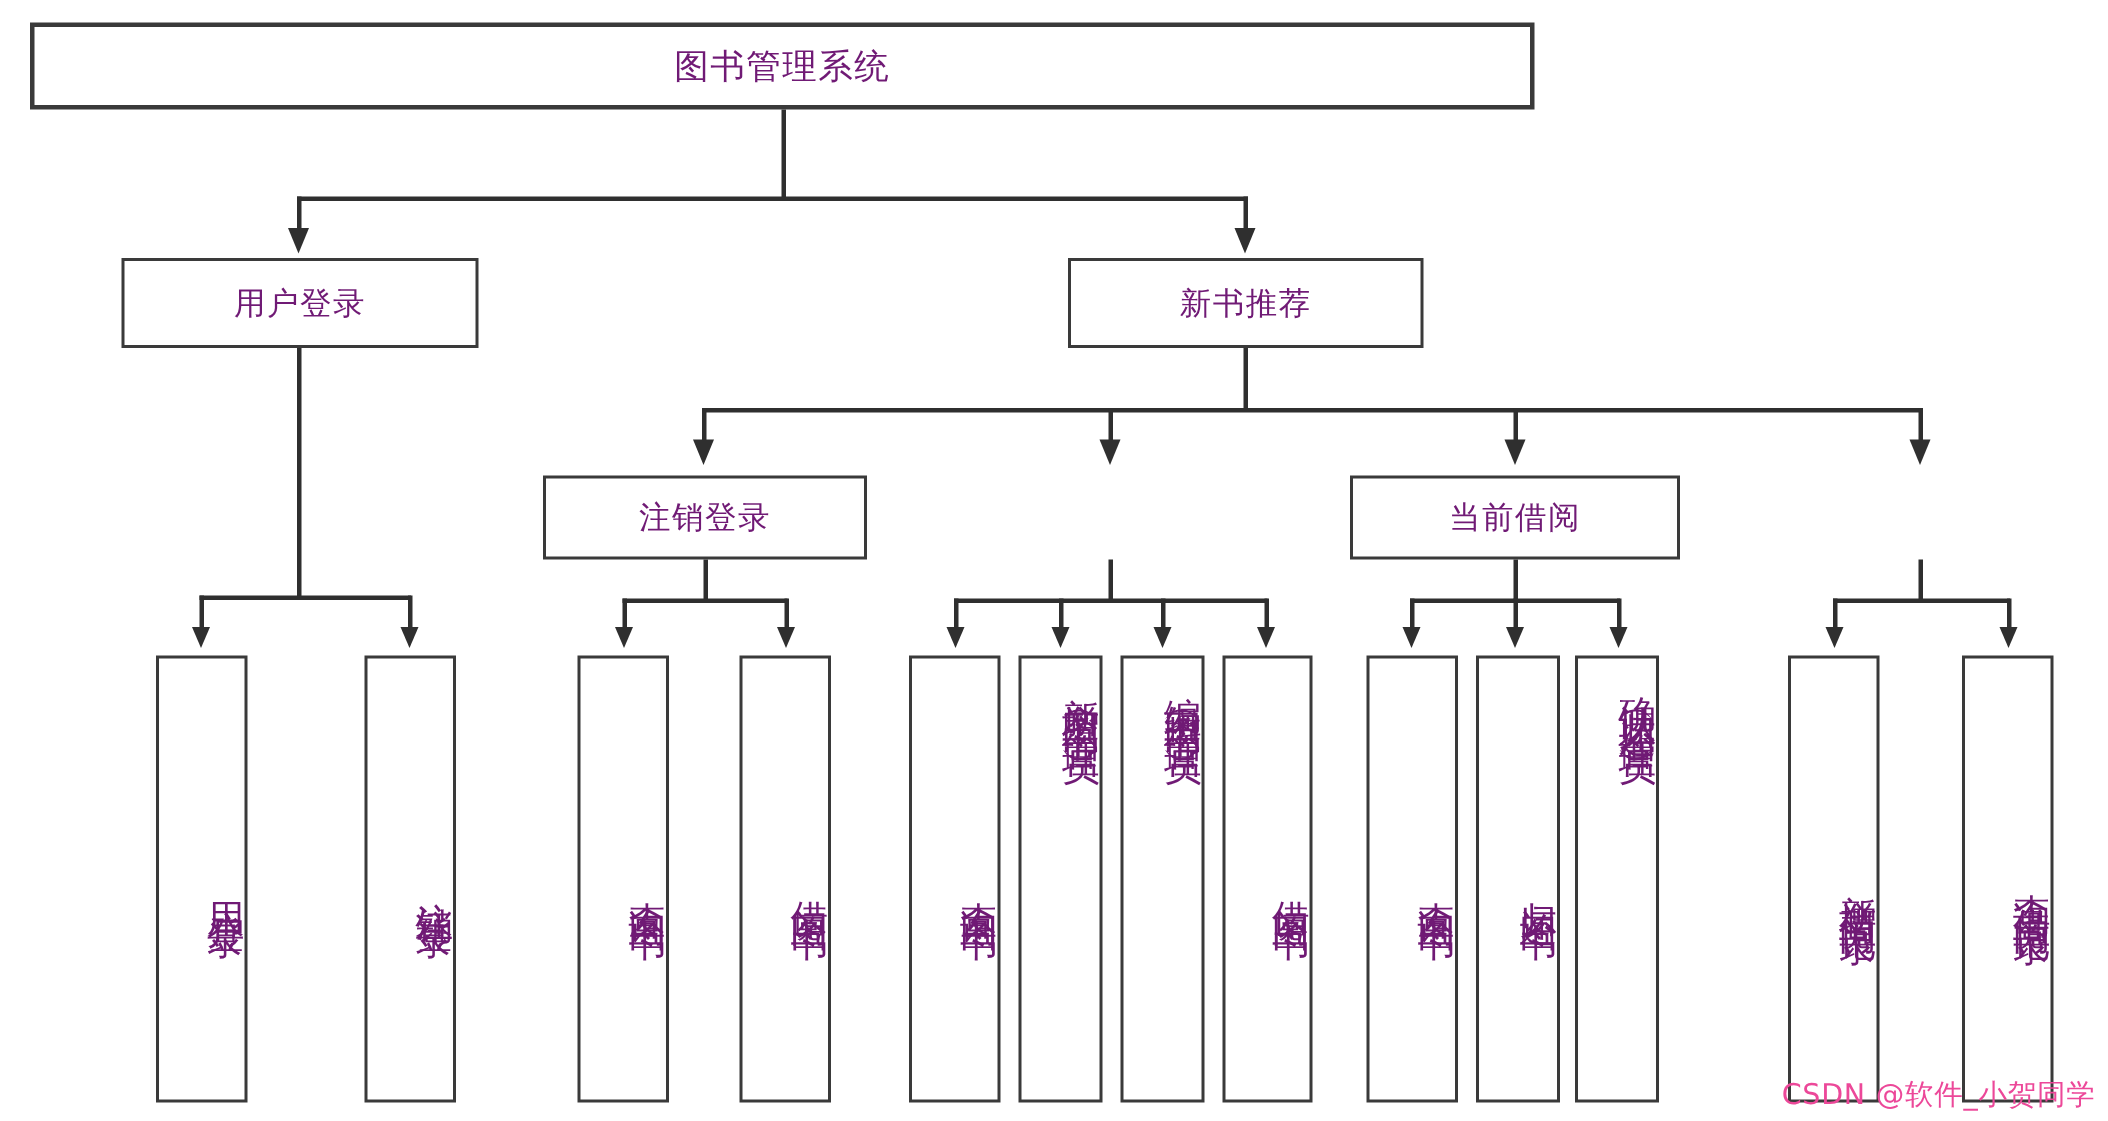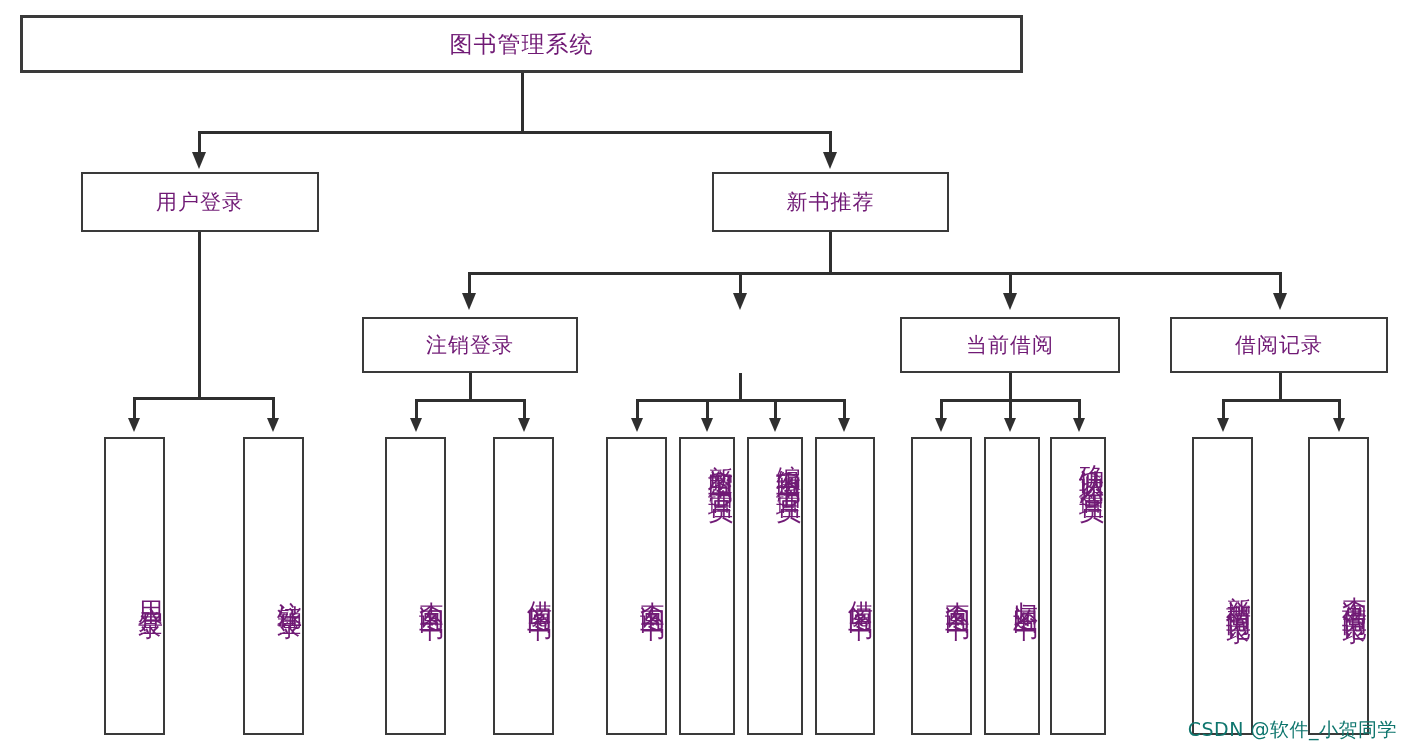--- a/index.html
+++ b/index.html
@@ -71,21 +71,21 @@
     border-left:6px solid transparent;
     border-right:6px solid transparent;
     border-top:14px solid #2f2f2f;
   }
   
   #watermark{
     position:absolute;
     right:8px;
     bottom:4px;
     font-size:19px;
-    color:#0f766e;
+    color:#ec4899;
     letter-spacing:0.5px;
     white-space:nowrap;
     pointer-events:none;
   }
 </style>
 </head>
 <body>
 
 <div id="canvas">
 
@@ -120,21 +120,20 @@
   <div class="ln v" style="left:1009px; top:272px; height:24px;"></div>
   <div class="arrow" style="left:1003px; top:293px;"></div>
   <div class="ln v" style="left:1279px; top:272px; height:24px;"></div>
   <div class="arrow" style="left:1273px; top:293px;"></div>
 
   <div class="node level3" style="left:362px; top:317px; width:216px; height:56px;">注销登录</div>
 
 
   <div class="node level3" style="left:900px; top:317px; width:220px; height:56px;">当前借阅</div>
 
-  <div class="node level3" style="left:1170px; top:317px; width:218px; height:56px;">借阅记录</div>
 
   <div class="ln v" style="left:469px; top:373px; height:28px;"></div>
   <div class="ln h" style="left:415px; top:399px; width:110px;"></div>
   <div class="ln v" style="left:415px; top:399px; height:22px;"></div>
   <div class="arrow small" style="left:410px; top:418px;"></div>
   <div class="ln v" style="left:523px; top:399px; height:22px;"></div>
   <div class="arrow small" style="left:518px; top:418px;"></div>
 
   <div class="ln v" style="left:739px; top:373px; height:28px;"></div>
   <div class="ln h" style="left:636px; top:399px; width:209px;"></div>

